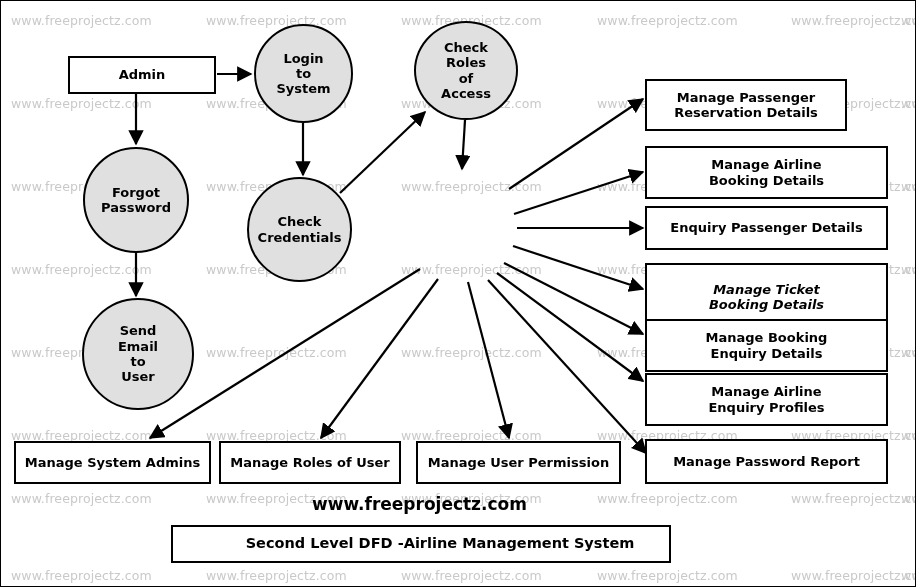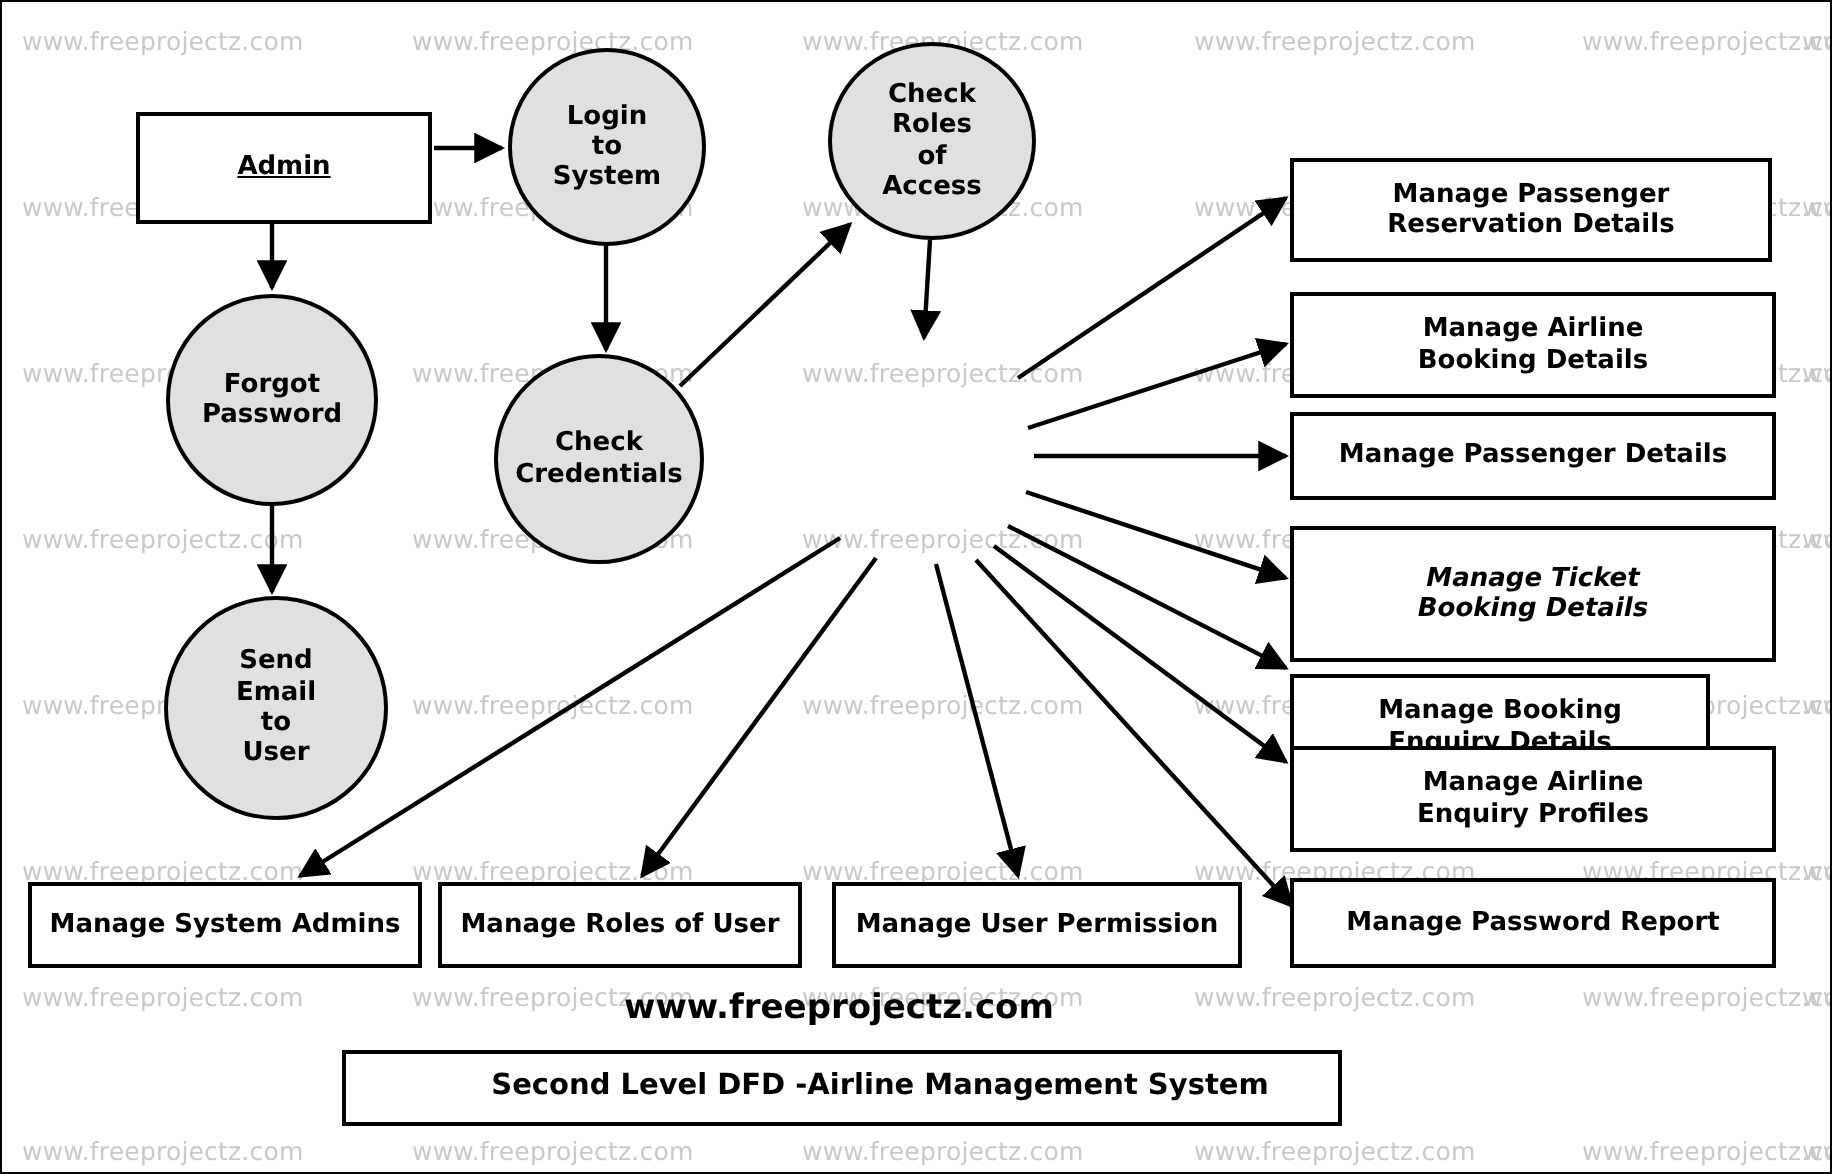--- a/index.html
+++ b/index.html
@@ -154,21 +154,21 @@
       <line x1="503" y1="262" x2="642" y2="333"></line>
       <line x1="496" y1="272" x2="642" y2="380"></line>
       <line x1="487" y1="279" x2="645" y2="452"></line>
 
       <line x1="419" y1="268" x2="149" y2="437"></line>
       <line x1="437" y1="278" x2="320" y2="437"></line>
       <line x1="467" y1="281" x2="508" y2="437"></line>
     </g>
   </svg>
 
-  <div class="node ext" style="left:67px;top:55px;width:148px;height:56px;text-decoration:underline;">
+  <div class="node ext" style="left:67px;top:55px;width:148px;height:38px;">
     <span>Admin</span>
   </div>
 
   <div class="node proc" style="left:253px;top:23px;width:99px;height:99px;">
     <span class="ml">Login<br>to<br>System</span>
   </div>
 
   <div class="node proc" style="left:413px;top:20px;width:104px;height:99px;">
     <span class="ml">Check<br>Roles<br>of<br>Access</span>
   </div>
@@ -179,33 +179,33 @@
 
   <div class="node proc" style="left:246px;top:176px;width:105px;height:105px;">
     <span class="ml">Check<br>Credentials</span>
   </div>
 
 
   <div class="node proc" style="left:81px;top:297px;width:112px;height:112px;">
     <span class="ml">Send<br>Email<br>to<br>User</span>
   </div>
 
-  <div class="node store" style="left:644px;top:78px;width:241px;height:52px;">
+  <div class="node store" style="left:644px;top:78px;width:202px;height:52px;">
     <span class="ml">Manage Passenger<br>Reservation Details</span>
   </div>
   <div class="node store" style="left:644px;top:145px;width:243px;height:53px;">
     <span class="ml">Manage Airline<br>Booking Details</span>
   </div>
   <div class="node store" style="left:644px;top:205px;width:243px;height:44px;">
-    <span class="ml">Manage Passenger Details</span>
+    <span class="ml">Enquiry Passenger Details</span>
   </div>
   <div class="node store" style="left:644px;top:262px;width:243px;height:68px;font-style:italic;">
     <span class="ml">Manage Ticket<br>Booking Details</span>
   </div>
-  <div class="node store" style="left:644px;top:336px;width:210px;height:53px;align-items:center;">
+  <div class="node store" style="left:644px;top:318px;width:243px;height:53px;align-items:center;">
     <span class="ml">Manage Booking<br>Enquiry Details</span>
   </div>
   <div class="node store" style="left:644px;top:372px;width:243px;height:53px;">
     <span class="ml">Manage Airline<br>Enquiry Profiles</span>
   </div>
   <div class="node store" style="left:644px;top:438px;width:243px;height:45px;">
     <span class="ml">Manage Password  Report</span>
   </div>
 
   <div class="node store" style="left:13px;top:440px;width:197px;height:43px;justify-content:center;">

